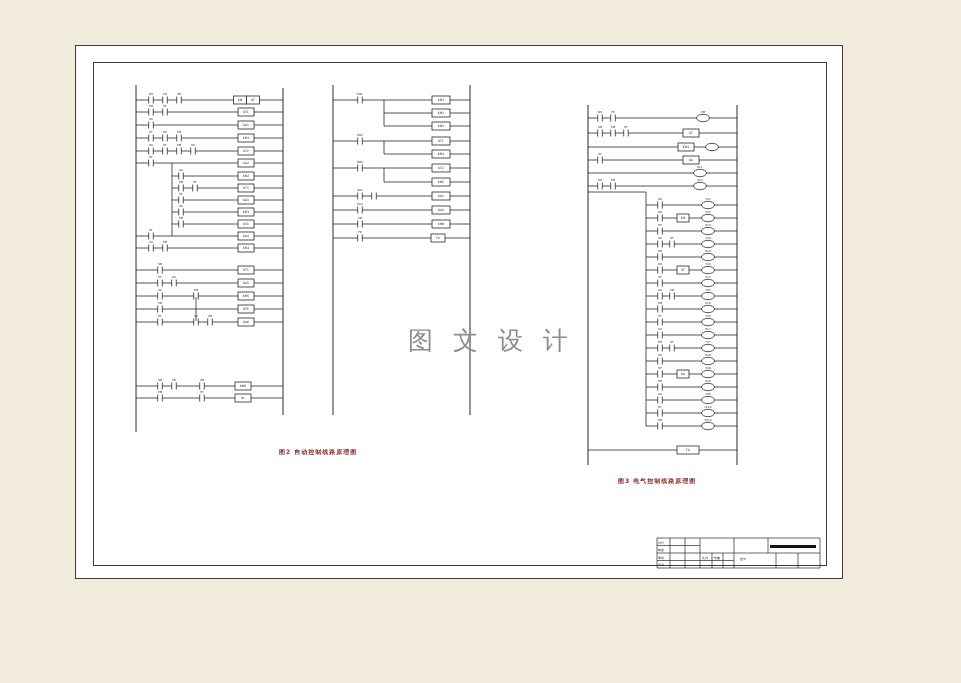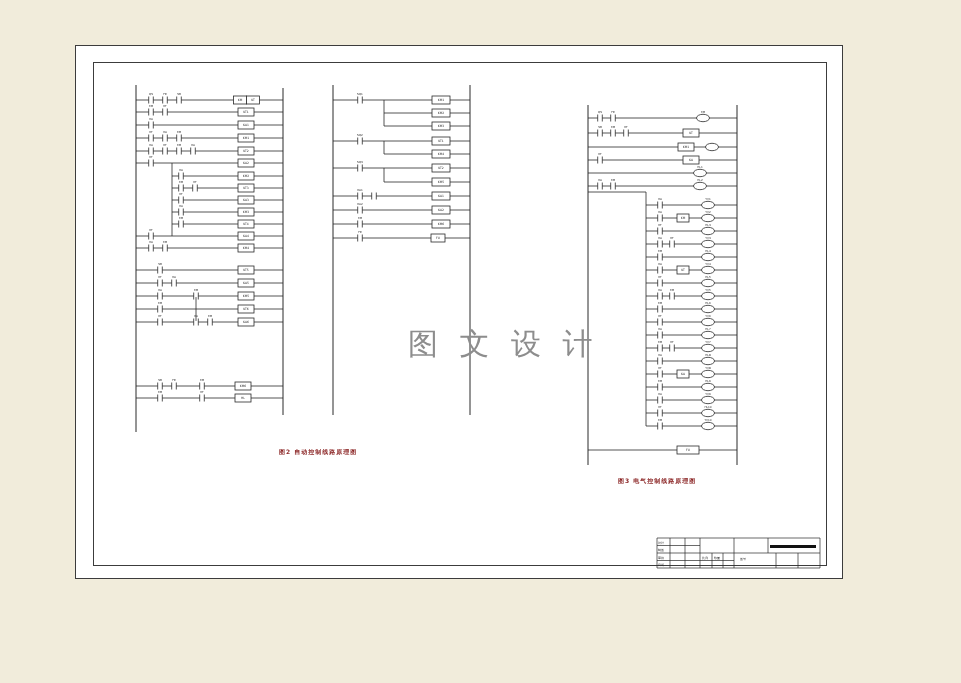--- a/index.html
+++ b/index.html
@@ -13,21 +13,21 @@
     background:#ffffff;border:1px solid #3c3c3c;box-sizing:border-box;
   }
   .inner-border{
     position:absolute;left:93px;top:62px;width:734px;height:504px;
     border:1px solid #3c3c3c;box-sizing:border-box;background:transparent;
   }
   svg.diagram{position:absolute;left:0;top:0;pointer-events:none;}
   .watermark{
     position:absolute;left:408px;top:324px;
     font-family:"DejaVu Serif","Liberation Serif",serif;
-    font-size:30px;color:#8d8d8d;letter-spacing:6px;white-space:nowrap;
+    font-size:25px;color:#8d8d8d;letter-spacing:6px;white-space:nowrap;
   }
   .caption{
     position:absolute;font-size:6px;color:#8b2525;font-weight:bold;
     white-space:nowrap;letter-spacing:1px;
   }
   .caption-left{left:279px;top:448px;}
   .caption-right{left:618px;top:477px;}
 </style>
 </head>
 <body>

